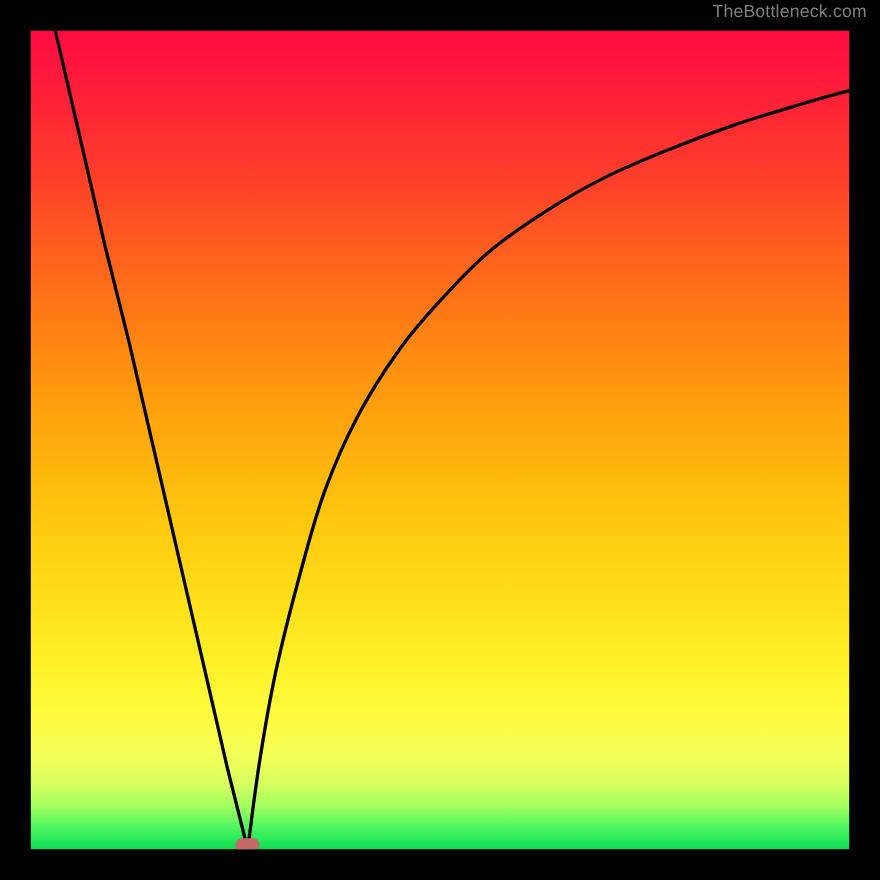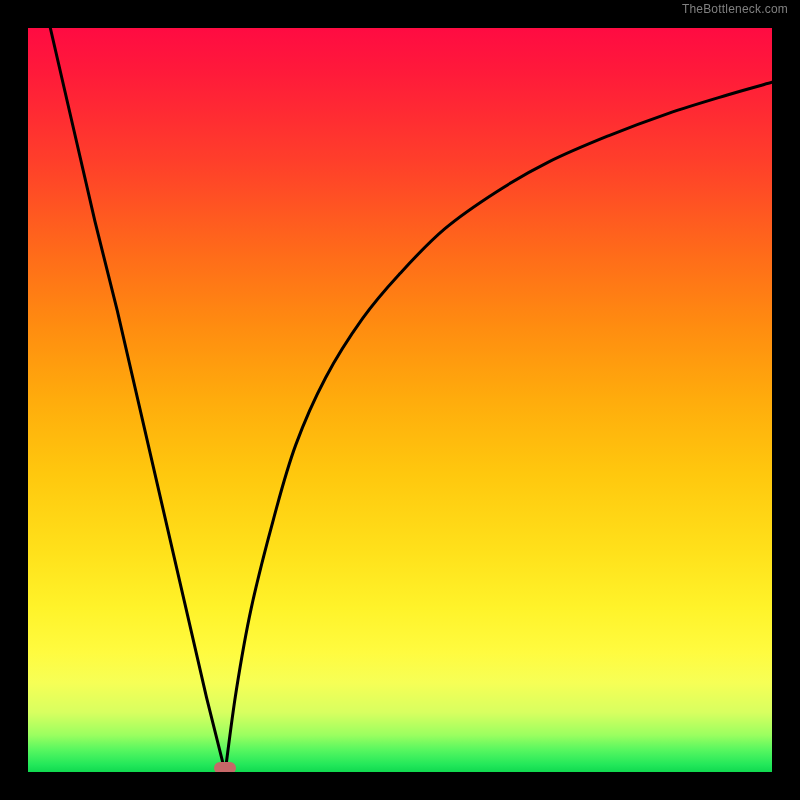--- a/index.html
+++ b/index.html
@@ -40,21 +40,21 @@
       #23e85a 99%,
       #10d94f 100%
     );
     overflow: hidden;
   }
   .watermark {
     position: absolute;
     top: 2px;
     right: 12px;
     color: #808080;
-    font-size: 12px;
+    font-size: 16px;
     letter-spacing: 0.2px;
     font-weight: 500;
     user-select: none;
   }
   svg.curve {
     position: absolute;
     inset: 0;
     width: 100%;
     height: 100%;
     overflow: visible;

